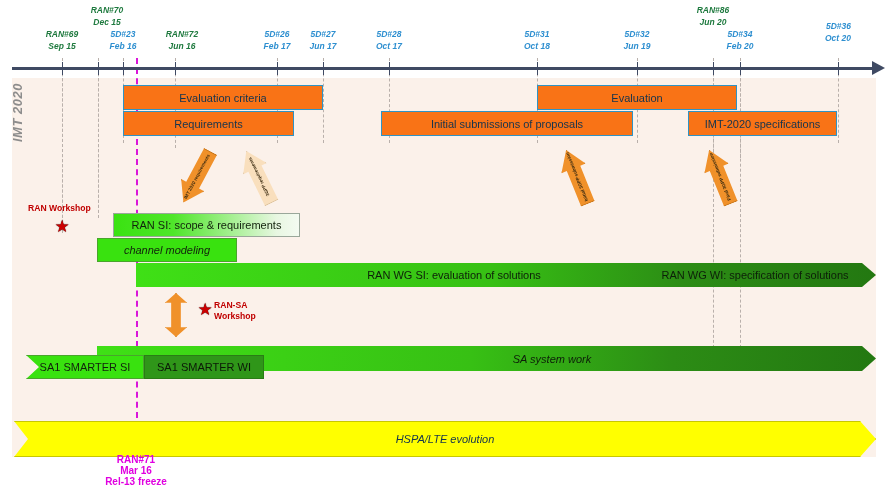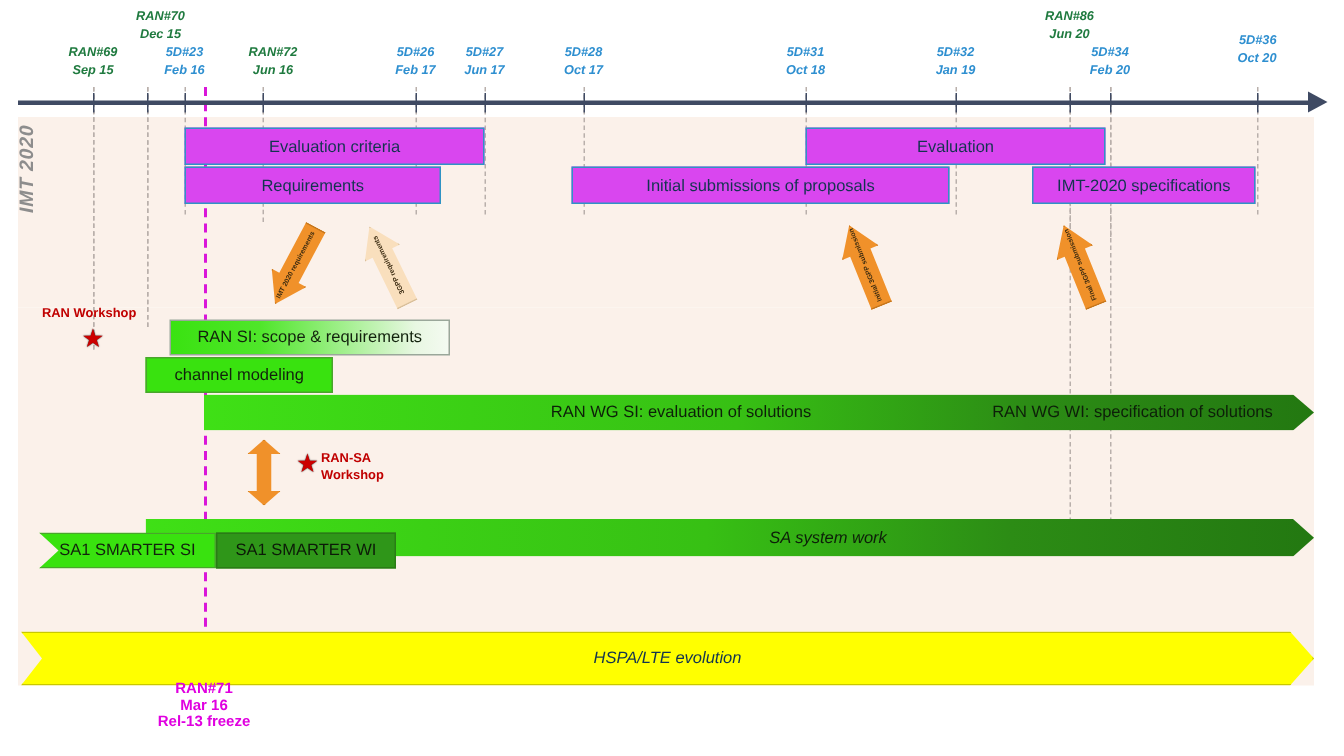--- a/index.html
+++ b/index.html
@@ -89,21 +89,21 @@
     font-weight: bold;
     color: #8d8d8d;
     transform-origin: left top;
     transform: rotate(-90deg) translate(-64px, 0);
     letter-spacing: 0.5px;
   }
 
   
   .bar-blue {
     position: absolute;
-    background: #d946ef;
+    background: #f97316;
     border: 1px solid #2f93c4;
     box-sizing: border-box;
     color: #13344f;
     font-size: 11px;
     display: flex;
     align-items: center;
     justify-content: center;
     white-space: nowrap;
   }
 
@@ -314,21 +314,21 @@
       <div class="milestone sd" style="left: 389px; top: 28px;">
         <div>5D#28</div>
         <div>Oct 17</div>
       </div>
       <div class="milestone sd" style="left: 537px; top: 28px;">
         <div>5D#31</div>
         <div>Oct 18</div>
       </div>
       <div class="milestone sd" style="left: 637px; top: 28px;">
         <div>5D#32</div>
-        <div>Jan 19</div>
+        <div>Jun 19</div>
       </div>
       <div class="milestone ran" style="left: 713px; top: 4px;">
         <div>RAN#86</div>
         <div>Jun 20</div>
       </div>
       <div class="milestone sd" style="left: 740px; top: 28px;">
         <div>5D#34</div>
         <div>Feb 20</div>
       </div>
       <div class="milestone sd" style="left: 838px; top: 20px; text-align: right;">
@@ -364,21 +364,21 @@
         <div class="shaft"></div>
         <div class="otext">Final 3GPP submission</div>
       </div>
     </div>
 
   <div class="red-label" style="left:28px; top:203px;">RAN Workshop</div>
   <div class="star" style="left:62px; top:226px;">★</div>
 
   <div id="ran-bars-layer">
       <div class="bar-green g-fade" style="left: 101px; top: 213px; width: 187px; height: 24px;">RAN SI: scope &amp; requirements</div>
-      <div class="bar-green g-bright" style="left: 85px; top: 238px; width: 125px; height: 24px;">channel modeling</div>
+      <div class="bar-green g-bright" style="left: 85px; top: 238px; width: 140px; height: 24px; font-style: italic;">channel modeling</div>
       <div class="bar-arrow" style="left: 136px; top: 263px; width: 740px; height: 24px;">
         <span class="seg-label" style="left: 619px;">RAN WG WI: specification of solutions</span>
         <span class="seg-label" style="left: 318px;">RAN WG SI: evaluation of solutions</span>
       </div>
     </div>
 
   <div class="dbl-arrow" style="left:165px; top:293px; width:22px; height:44px;"></div>
   <div class="star" style="left:205px; top:309px;">★</div>
   <div class="red-label" style="left:214px; top:300px; text-align:left;">RAN-SA</div>
   <div class="red-label" style="left:214px; top:311px; text-align:left;">Workshop</div>

